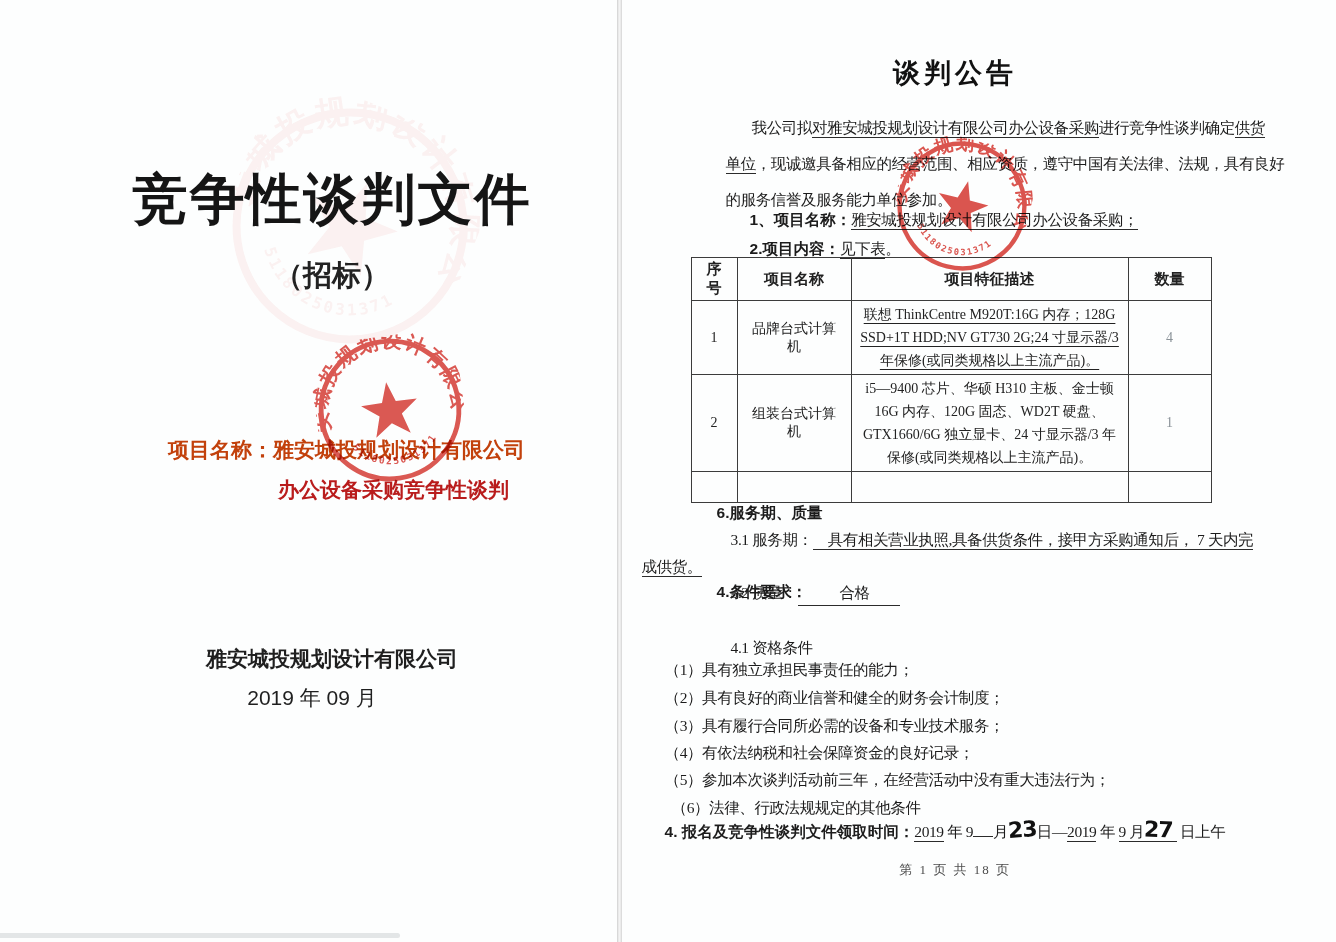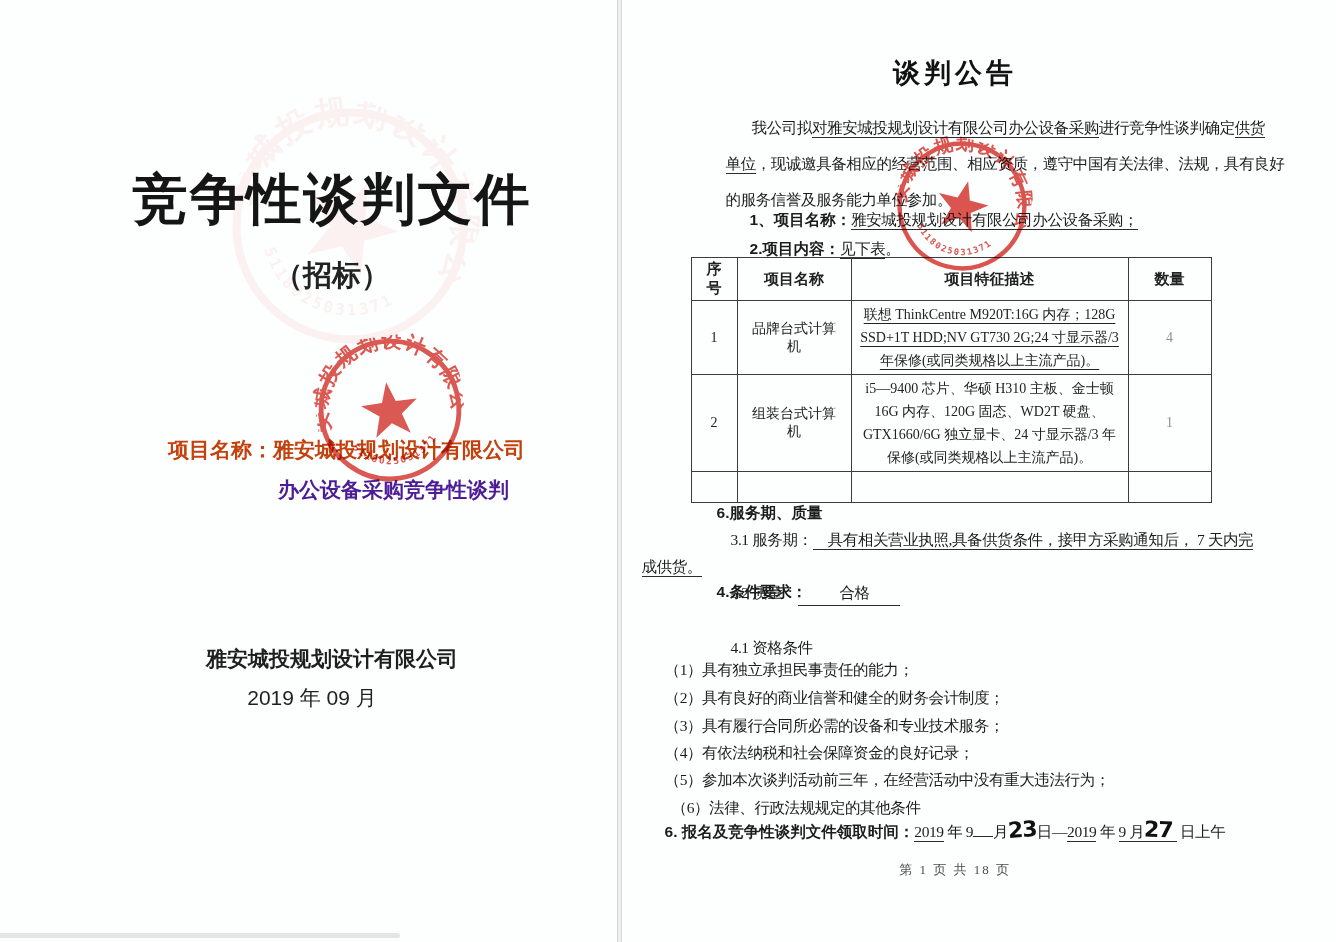--- a/index.html
+++ b/index.html
@@ -16,21 +16,21 @@
 
   
   .cover-title { top:163px; left:0; width:664px; text-align:center;
     font-size:55px; font-weight:900; letter-spacing:2px; color:#151515;
     font-family:"Liberation Serif","DejaVu Serif",serif; }
   .cover-subtitle { top:256px; left:0; width:664px; text-align:center;
     font-size:29px; font-weight:600; color:#222; }
   .proj-line1 { top:436px; left:168px; font-size:21px; font-weight:700;
     font-family:"Liberation Sans","DejaVu Sans",sans-serif; color:#c2410c; }
   .proj-line2 { top:476px; left:278px; font-size:21px; font-weight:700;
-    font-family:"Liberation Sans","DejaVu Sans",sans-serif; color:#4c1d95; }
+    font-family:"Liberation Sans","DejaVu Sans",sans-serif; color:#b91c1c; }
   .cover-company { top:645px; left:0; width:664px; text-align:center;
     font-size:21px; font-weight:700; font-family:"Liberation Sans","DejaVu Sans",sans-serif; }
   .cover-date { top:684px; left:0; width:624px; text-align:center;
     font-size:21px; font-family:"Liberation Sans","DejaVu Sans",sans-serif; }
 
   
   .stamp { position:absolute; mix-blend-mode:multiply; pointer-events:none; }
   .stamp svg { width:100%; height:100%; }
   .stamp-left  { left:316px; top:336px; width:148px; height:148px; transform:rotate(-8deg); opacity:.88; }
   .stamp-right { left:273px; top:139px; width:134px; height:134px; transform:rotate(14deg); opacity:.9; }
@@ -187,21 +187,21 @@
 
     <div class="abs bodyline blab l-sec4">4.条件要求：</div>
     <div class="abs bodyline l-s41">4.1 资格条件</div>
     <div class="abs bodyline l-c1">（1）具有独立承担民事责任的能力；</div>
     <div class="abs bodyline l-c2">（2）具有良好的商业信誉和健全的财务会计制度；</div>
     <div class="abs bodyline l-c3">（3）具有履行合同所必需的设备和专业技术服务；</div>
     <div class="abs bodyline l-c4">（4）有依法纳税和社会保障资金的良好记录；</div>
     <div class="abs bodyline l-c5">（5）参加本次谈判活动前三年，在经营活动中没有重大违法行为；</div>
     <div class="abs bodyline l-c6">（6）法律、行政法规规定的其他条件</div>
 
-    <div class="abs bodyline l-item5"><span class="blab">6. 报名及竞争性谈判文件领取时间：</span><span class="u">2019</span><span> 年 9</span><span class="blank-u"></span><span>月</span><span class="hand">23</span><span>日—</span><span class="u">2019</span><span> 年 </span><span class="u"><span>9 月</span><span class="hand hand2">27</span>&nbsp;</span><span> 日上午</span></div>
+    <div class="abs bodyline l-item5"><span class="blab">4. 报名及竞争性谈判文件领取时间：</span><span class="u">2019</span><span> 年 9</span><span class="blank-u"></span><span>月</span><span class="hand">23</span><span>日—</span><span class="u">2019</span><span> 年 </span><span class="u"><span>9 月</span><span class="hand hand2">27</span>&nbsp;</span><span> 日上午</span></div>
 
     <div class="stamp stamp-right">
   <svg viewBox="0 0 200 200" xmlns="http://www.w3.org/2000/svg">
     <circle cx="100" cy="100" r="93" fill="none" stroke="#d8423b" stroke-width="6.5"></circle>
     <path id="arcTop3" d="M 20,129 A 85,85 0 1 1 180,129" fill="none"></path>
     <path id="arcBot3" d="M 42,144 A 72,72 0 0 0 158,144" fill="none"></path>
     <polygon fill="#d8423b" points="100,62 109.4,89.1 138,89.6 115.2,106.9 123.5,134.4 100,118 76.5,134.4 84.8,106.9 62,89.6 90.6,89.1"></polygon>
     <text fill="#d8423b" font-size="27" font-weight="700" letter-spacing="3" font-family="Liberation Sans, DejaVu Sans, sans-serif">
       <textPath class="stamp-company-text" href="#arcTop3" startOffset="50%" text-anchor="middle">雅安城投规划设计有限公司</textPath>
     </text>

